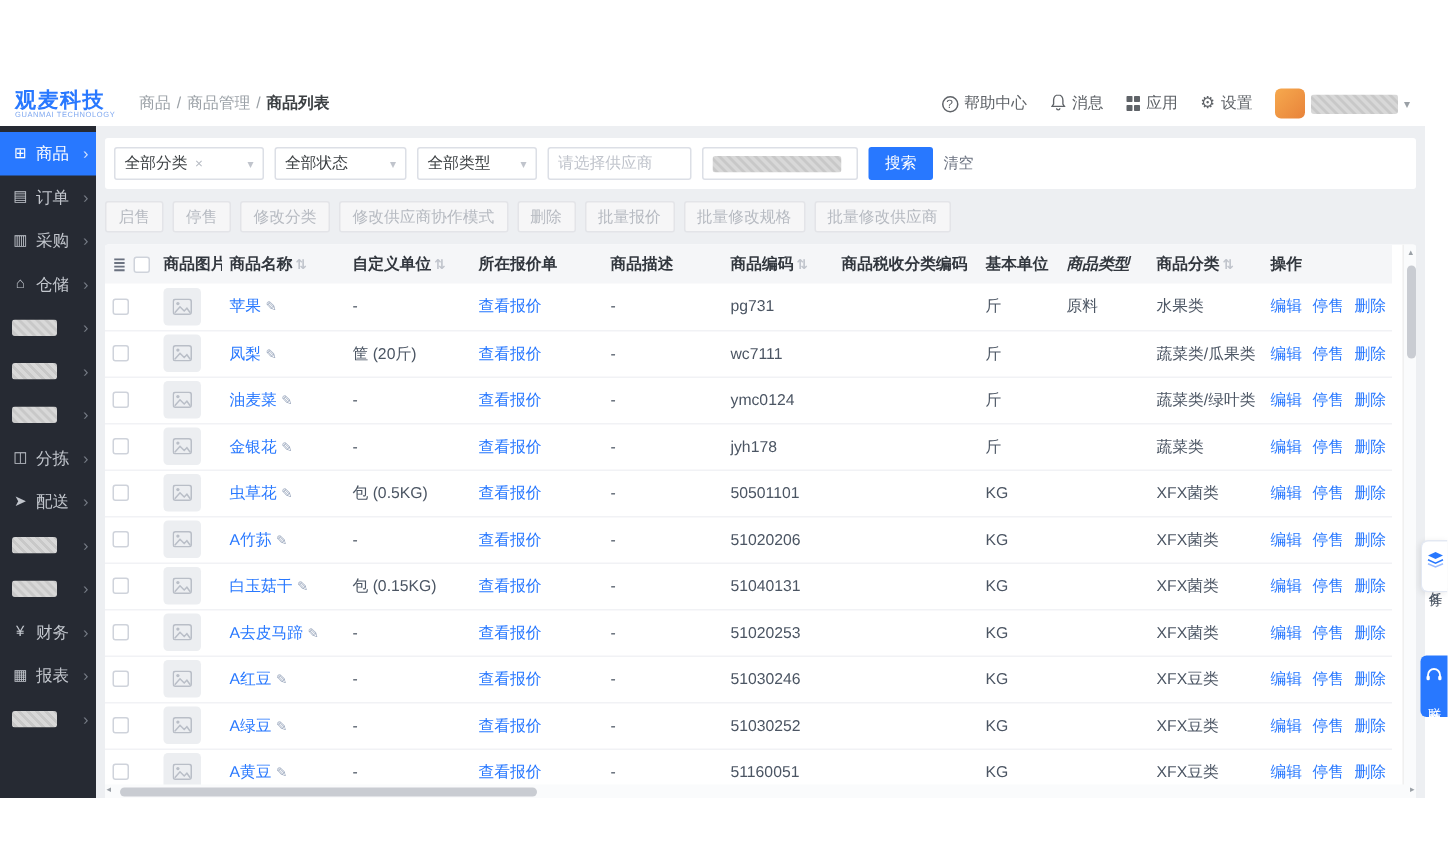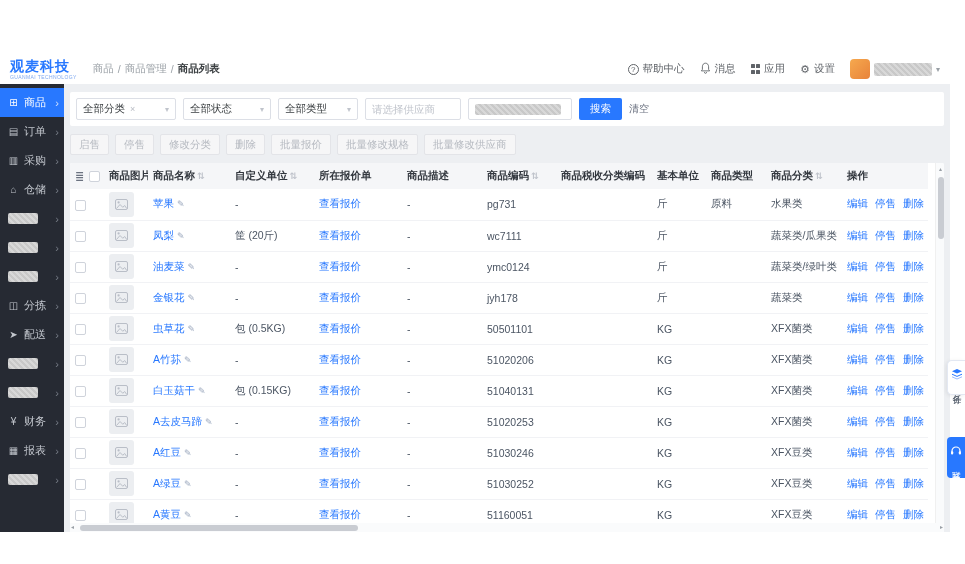--- a/index.html
+++ b/index.html
@@ -241,41 +241,42 @@
           <span class="mosaic"></span>
         </div>
         <button class="btn-primary">搜索</button>
         <span class="link-clear">清空</span>
       </div>
 
       <div class="batch-bar">
           <button class="batch-btn">启售</button>
           <button class="batch-btn">停售</button>
           <button class="batch-btn">修改分类</button>
+          <button class="batch-btn">修改供应商协作模式</button>
           <button class="batch-btn">删除</button>
           <button class="batch-btn">批量报价</button>
           <button class="batch-btn">批量修改规格</button>
           <button class="batch-btn">批量修改供应商</button>
         </div>
 
       <div class="table-card">
         <div class="table-viewport">
           <table>
             <thead>
                 <tr>
                   <th style="width: 34px;"><span class="th-menu">≣</span><span class="cb"></span></th>
                   <th style="width: 44px;"><span>商品图片</span></th>
                   <th style="width: 82px;"><span>商品名称</span><span class="sort">⇅</span></th>
                   <th style="width: 84px;"><span>自定义单位</span><span class="sort">⇅</span></th>
                   <th style="width: 88px; font-family: Liberation Serif, serif;"><span>所在报价单</span></th>
                   <th style="width: 80px;"><span>商品描述</span></th>
                   <th style="width: 74px;"><span>商品编码</span><span class="sort">⇅</span></th>
                   <th style="width: 96px;"><span>商品税收分类编码</span></th>
                   <th style="width: 54px;"><span>基本单位</span></th>
-                  <th style="width: 60px;"><span>商品类型</span></th>
+                  <th style="width: 60px; font-style: italic;"><span>商品类型</span></th>
                   <th style="width: 76px;"><span>商品分类</span><span class="sort">⇅</span></th>
                   <th style="width: 86px;"><span>操作</span></th>
                 </tr>
               </thead>
             <tbody>
                 <tr>
                   <td><span class="cb"></span></td>
                   <td>
                     <div class="imgph">
                       <svg width="13" height="11" viewBox="0 0 13 11">

